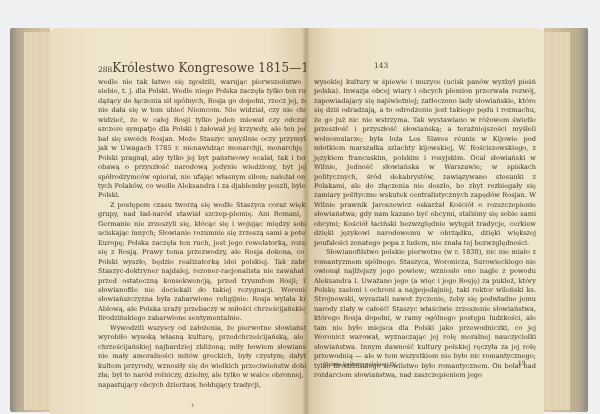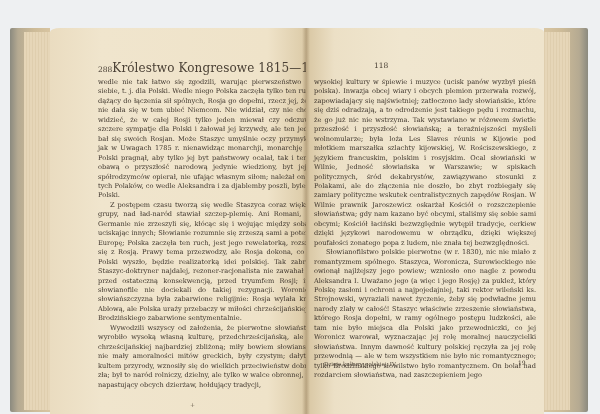--- a/index.html
+++ b/index.html
@@ -88,21 +88,21 @@
     <div class="text">
       <p>wedle nie tak łatwo się zgodzili, warując pierwszeństwo dla siebie, t. j. dla Polski. Wedle niego Polska zaczęła tylko ten ruch, dążący do łączenia sił spólnych, Rosja go dopełni, rzecz jej, żeby nie dała się w tem ubieć Niemcom. Nie widział, czy nie chciał widzieć, że w całej Rosji tylko jeden miewał czy odczuwał szczere sympatje dla Polski i żałował jej krzywdy, ale ten jeden bał się swoich Rosjan. Może Staszyc umyślnie oczy przymykał; jak w Uwagach 1785 r. nienawidząc monarchji, monarchję dla Polski pragnął, aby tylko jej byt państwowy ocalał, tak i teraz, obawą o przyszłość narodową jedynie wiedziony, byt jej o spółrodzymców opierał, nie ufając własnym siłom; należał on do tych Polaków, co wedle Aleksandra i za djablemby poszli, byle do Polski.</p>
       <p class="indent">Z postępem czasu tworzą się wedle Staszyca coraz większe grupy, nad ład-naród stawiał szczep-plemię. Ani Romani, ani Germanie nie zrzeszyli się, kłócąc się i wojując między sobą a uciskając innych; Słowianie rozumnie się zrzeszą sami a potem i Europę; Polska zaczęła ten ruch, jest jego rewelatorką, rozsząc się z Rosją. Prawy tema przezwodzy, ale Rosja dokona, co od Polski wyszło, będzie realizatorką idei polskiej. Tak zabrnął Staszyc-doktryner najdalej, rezoner-racjonalista nie zawahał się przed ostateczną konsekwencją, przed tryumfem Rosji; inni słowianofile nie dociekali do takiej rezygnacji. Woronicza słowiańszczyzna była zabarwione religijnie: Rosja wylała krew Ablową, ale Polska uraży przebaczy w miłości chrześcijańskiej; u Brodzińskiego zabarwione sentymentalnie.</p>
       <p class="indent">Wywodzili wszyscy od założenia, że pierwotne słowiaństwo wyrobiło wysoką własną kulturę, przedchrześcijańską, ale do chrześcijańskiej najbardziej zbliżoną; miły bowiem słowianskie nie mały amoralności mitów greckich, były czystym; dałytym kultem przyrody, wznosiły się do wielkich przeciwieństw dobra i zła; był to naród rolniczy, dzielny, ale tylko w walce obronnej, nie napastujący obcych dzierżaw, hołdujący tradycji,</p>
     </div>
     <div class="pencil">+</div>
   </div>
 
   <div class="page right">
     <div class="header">
-      <span class="num">118</span>
+      <span class="num">143</span>
     </div>
     <div class="text">
       <p>wysokiej kultury w śpiewie i muzyce (ucisk panów wyzbył pieśń polska). Inwazja obcej wiary i obcych plemion przerwała rozwój, zapowiadający się najświetniej; zatłoczono lady słowiańskie, które się dziś odradzają, a to odrodzenie jest takiego pędu i rozmachu, że go już nic nie wstrzyma. Tak wystawiano w różowem świetle przeszłość i przyszłość słowiańską; a teraźniejszości myśleli wolnomularze; była loża Les Slaves réunis w Kijowie pod młotkiem marszałka szlachty kijowskiej, W. Rościszewskiego, z językiem francuskim, polskim i rosyjskim. Ocal słowiański w Wilnie, Jedność słowiańska w Warszawie; w spiskach politycznych, śród dekabrystów, zawiązywano stosunki z Polakami, ale do złączenia nie doszło, bo zbyt rozbiegały się zamiary polityczne wskutek centralistycznych zapędów Rosjan. W Wilnie prawnik Jaroszewicz oskarżał Kościół o rozszczepienie słowiaństwa; gdy nam kazano być obcymi, staliśmy się sobie sami obcymi; Kościół łaciński bezwzględnie wytępił tradycje, cerkiew dzięki językowi narodowemu w obrządku, dzięki większej poufałości zonatego popa z ludem, nie znała tej bezwzględności.</p>
       <p class="indent">Słowianofilstwo polskie pierwotne (w r. 1830), nic nie miało z romantyzmem spólnego. Staszyca, Woronicza, Surowieckiego nie owionął najlżejszy jego powiew; wzniosło ono nagle z powodu Aleksandra I. Uważano jego (a więc i jego Rosję) za pukleż, który Polskę zasłoni i ochroni a najpojedajniej, taki rektor wileński ks. Strojnowski, wyraziali nawet życzenie, żeby się podwładne jemu narody zlały w całość! Staszyc właściwie zrzeszenie słowiaństwa, którego Rosja dopełni, w ramy ogólnego postępu ludzkości, ale tam nie było miejsca dla Polski jako przewodniczki, co jej Woronicz warował, wyznaczając jej rolę moralnej nauczycielki słowiaństwa. Innym dawność kultury polskiej ręczyła za jej rolę przewodnią — ale w tem wszystkiem nie było nic romantycznego; tylko Brodzińskiego słowilstwo było romantycznem. On bolał nad rozdarciem słowiaństwa, nad zaszczepieniem jego</p>
     </div>
     <div class="footer sig">Dzieje kultury polskiej. IV.</div>
     <div class="footer signum">19</div>
   </div>
 
   <div class="gutter"></div>

